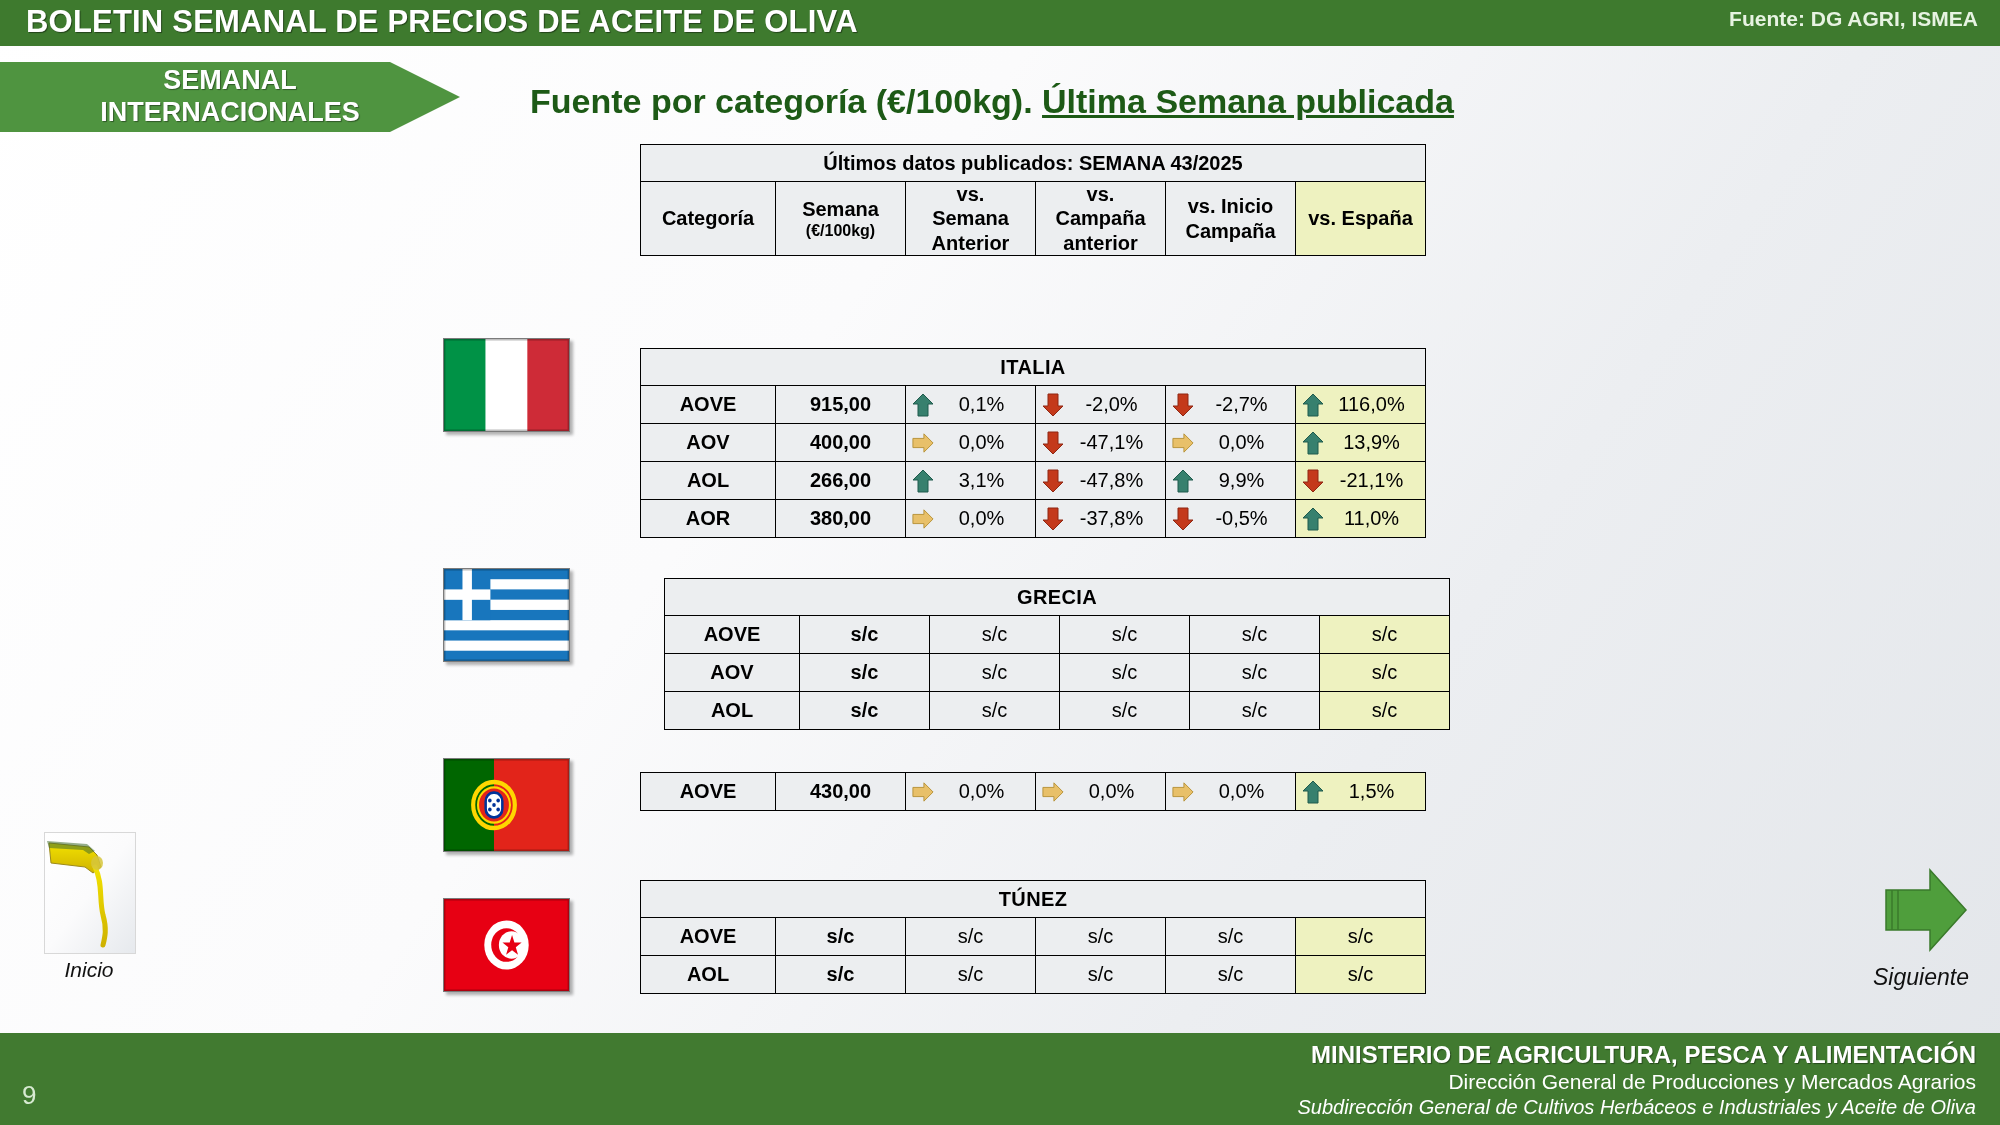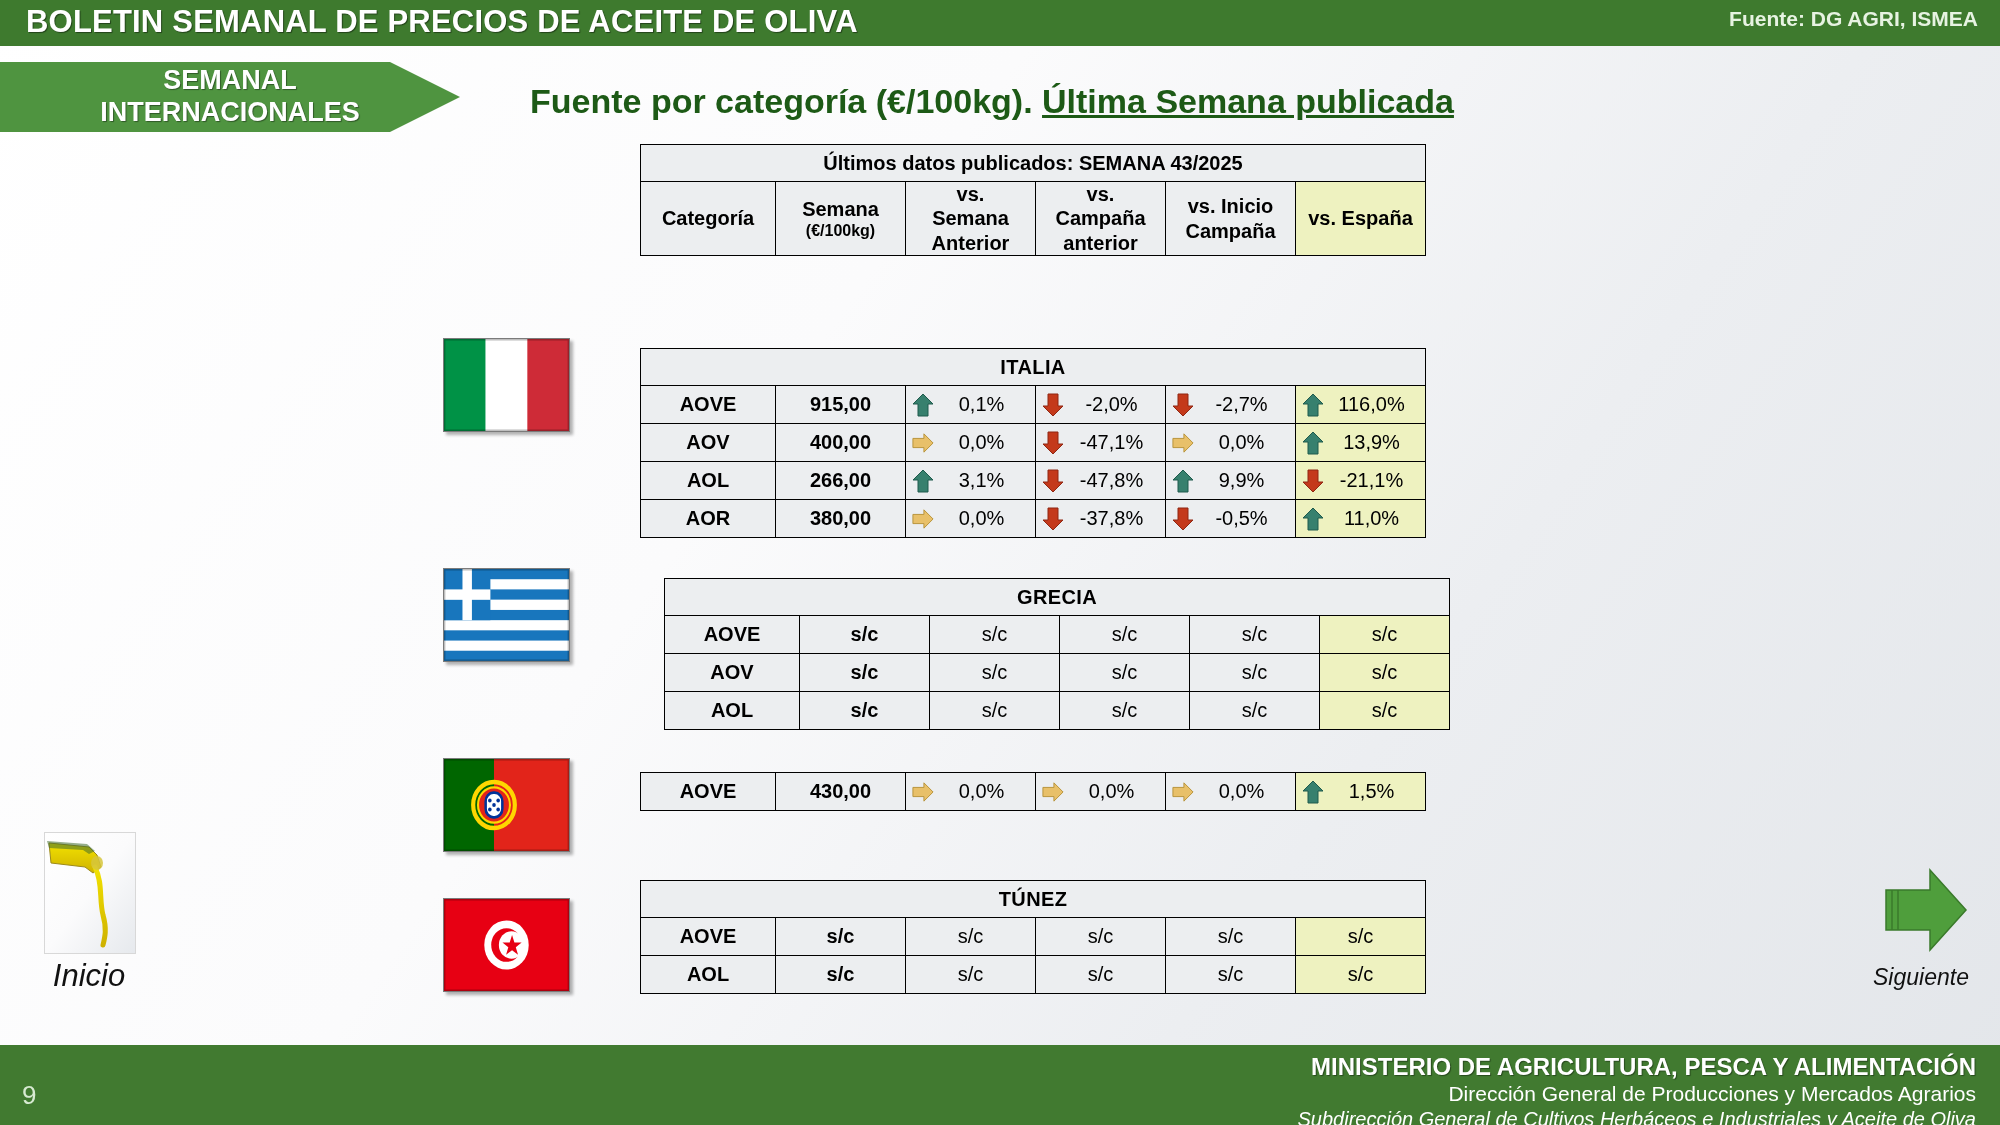--- a/index.html
+++ b/index.html
@@ -101,31 +101,31 @@
   .flag svg{display:block;width:100%;height:100%;}
   
   .inicio{ position:absolute;left:44px;top:832px;width:90px;height:120px; }
   .inicio .thumb{
     width:90px;height:120px;border:1px solid #d8d8d8;
     background:linear-gradient(160deg,#ffffff 0%,#fdfdfd 45%,#e9ebee 100%);
     overflow:hidden;position:relative;
   }
   .inicio .label{
     position:absolute;left:-14px;top:126px;width:118px;text-align:center;
-    font-style:italic;font-size:31px;color:#111;
+    font-style:italic;font-size:21px;color:#111;
   }
   
   .siguiente{ position:absolute;left:1868px;top:868px;width:100px;height:86px; }
   .siguiente .label{
     position:absolute;left:-22px;top:96px;width:150px;text-align:center;
     font-style:italic;font-size:23px;color:#111;
   }
   
   .footer{
-    position:absolute;left:0;bottom:0;width:2000px;height:80px;
+    position:absolute;left:0;bottom:0;width:2000px;height:92px;
     background:#417a30;
   }
   .footer .ftext{
     position:absolute;right:24px;top:8px;text-align:right;color:#ffffff;
   }
   .footer .l1{ font-size:24px;font-weight:bold;text-shadow:1px 1px 1px rgba(0,0,0,.4);line-height:1.18; }
   .footer .l2{ font-size:21px;line-height:1.2; }
   .footer .l3{ font-size:20px;font-style:italic;line-height:1.2; }
   .footer .pagenum{
     position:absolute;left:22px;bottom:14px;font-size:26px;color:#d7ead2;

